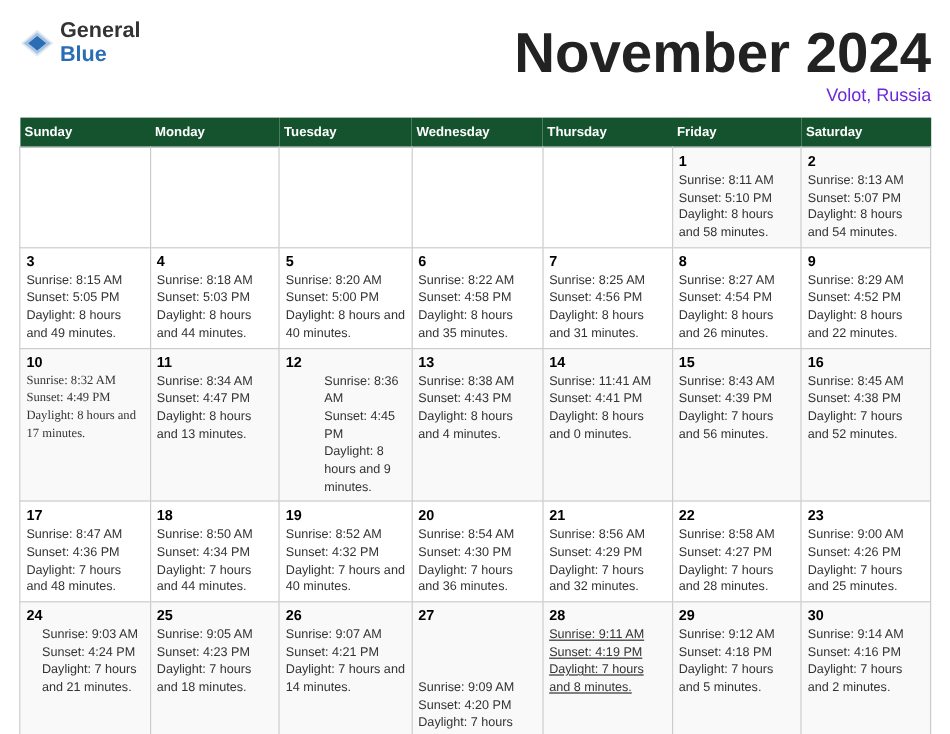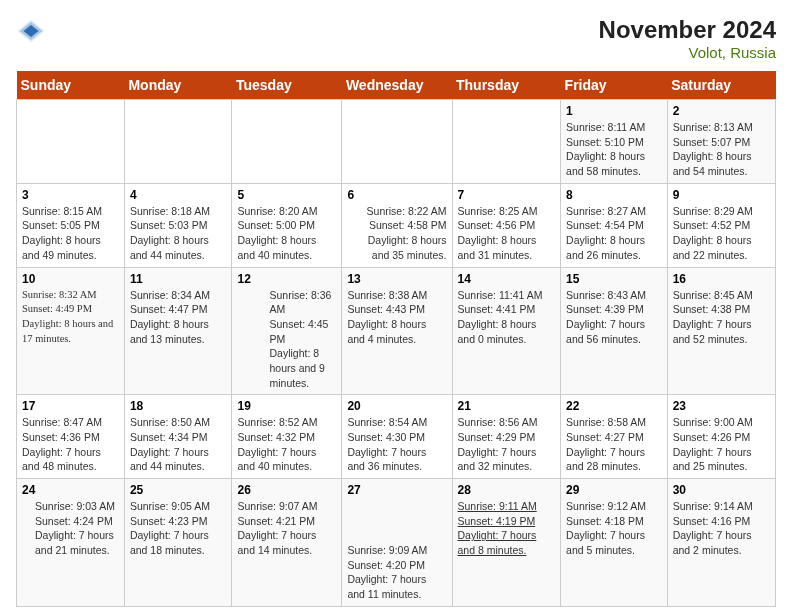--- a/index.html
+++ b/index.html
@@ -29,39 +29,39 @@
     .logo-text .general { color: #333; }
     .logo-text .blue { color: #2a6db5; }
     .logo-icon {
       width: 30px;
       height: 30px;
     }
     .title-block {
       text-align: right;
     }
     .month-title {
-      font-size: 24px;
+      font-size: 47px;
       font-weight: bold;
       color: #222;
     }
     .location {
       font-size: 15px;
-      color: #4d7c0f;
+      color: #6d28d9;
     }
     table {
       width: 100%;
       border-collapse: collapse;
       font-size: 11px;
     }
     thead tr th {
-      background-color: #c2410c;
+      background-color: #14532d;
       color: #fff;
       padding: 6px 4px;
       text-align: left;
-      font-size: 14px;
+      font-size: 11px;
       font-weight: bold;
     }
     tbody tr td {
       border: 1px solid #ccc;
       vertical-align: top;
       padding: 4px 5px;
       width: 113px;
       min-height: 80px;
       background: #fff;
     }
@@ -86,20 +86,24 @@
 </head>
 <body>
 
 <div class="header">
   <div class="logo">
     <svg class="logo-icon" viewBox="0 0 40 40">
       <polygon points="20,5 38,20 20,35 2,20" fill="#2a6db5" opacity="0.15"></polygon>
       <polygon points="20,8 35,20 20,32 5,20" fill="#2a6db5" opacity="0.3"></polygon>
       <polygon points="20,12 30,20 20,28 10,20" fill="#2a6db5"></polygon>
     </svg>
+    <div class="logo-text">
+      <div><span class="general">General</span></div>
+      <div><span class="blue">Blue</span></div>
+    </div>
   </div>
   <div class="title-block">
     <div class="month-title">November 2024</div>
     <div class="location">Volot, Russia</div>
   </div>
 </div>
 
 <table>
   <thead>
     <tr>
@@ -146,21 +150,21 @@
 Daylight: 8 hours and 44 minutes.</div>
         </td>
         <td>
           <span class="day-number">5</span>
           <div class="day-info" style="white-space: pre-line;">Sunrise: 8:20 AM
 Sunset: 5:00 PM
 Daylight: 8 hours and 40 minutes.</div>
         </td>
         <td>
           <span class="day-number">6</span>
-          <div class="day-info" style="white-space: pre-line; text-align: right;">Sunrise: 8:22 AM
+          <div class="day-info" style="white-space: pre-line;">Sunrise: 8:22 AM
 Sunset: 4:58 PM
 Daylight: 8 hours and 35 minutes.</div>
         </td>
         <td>
           <span class="day-number">7</span>
           <div class="day-info" style="white-space: pre-line;">Sunrise: 8:25 AM
 Sunset: 4:56 PM
 Daylight: 8 hours and 31 minutes.</div>
         </td>
         <td>

